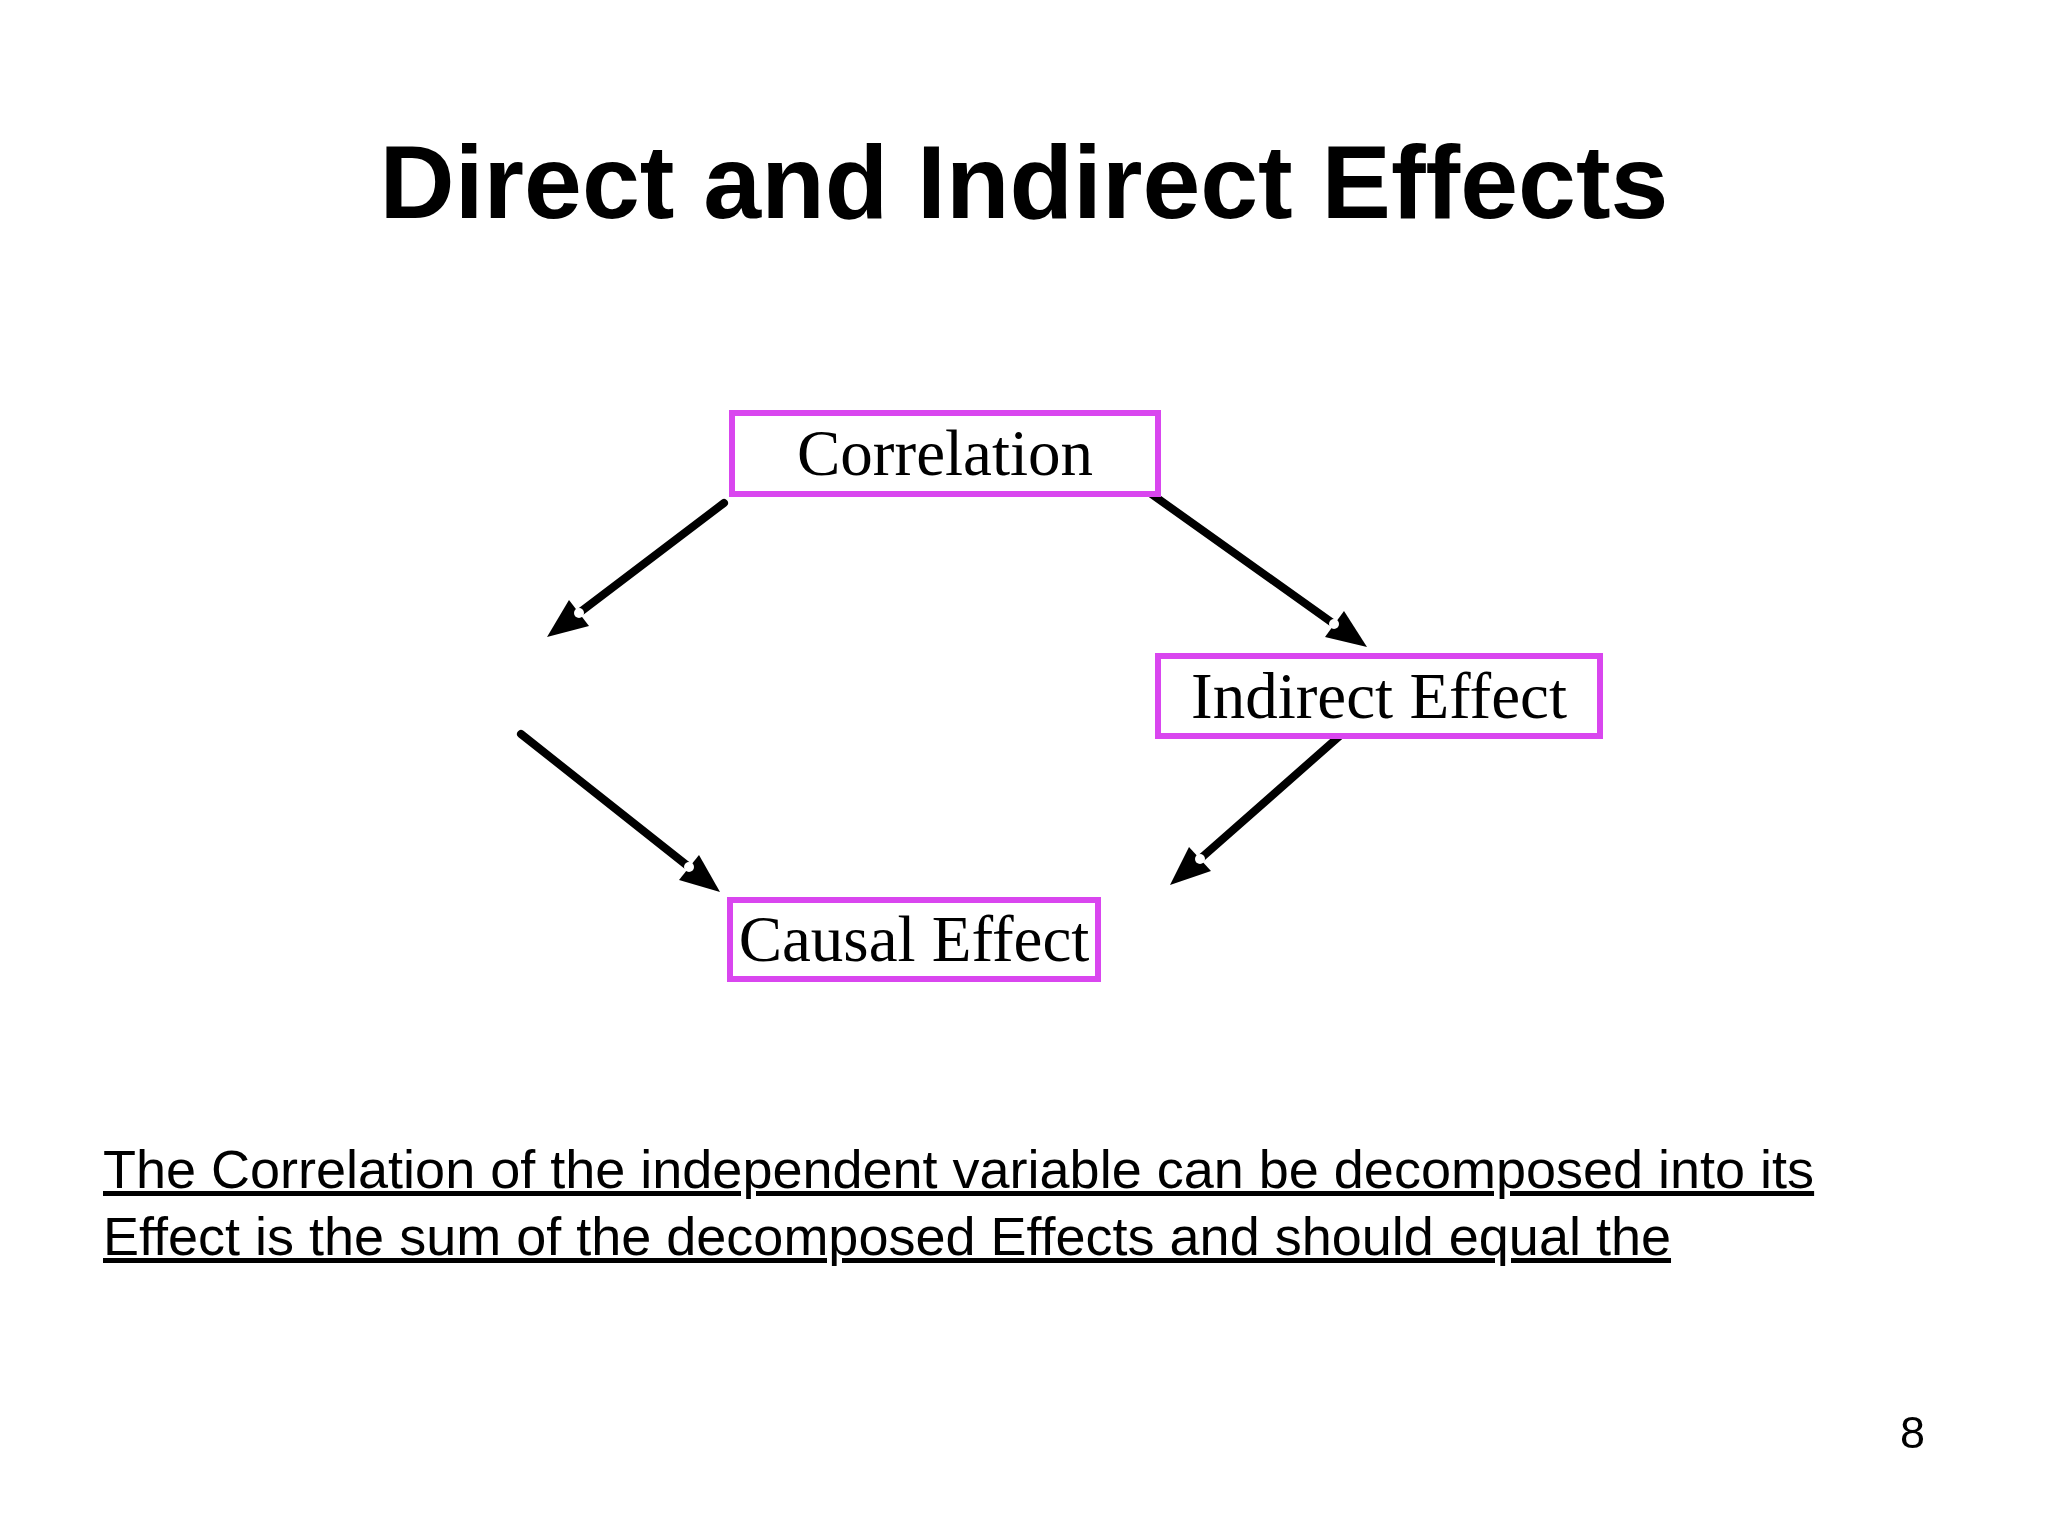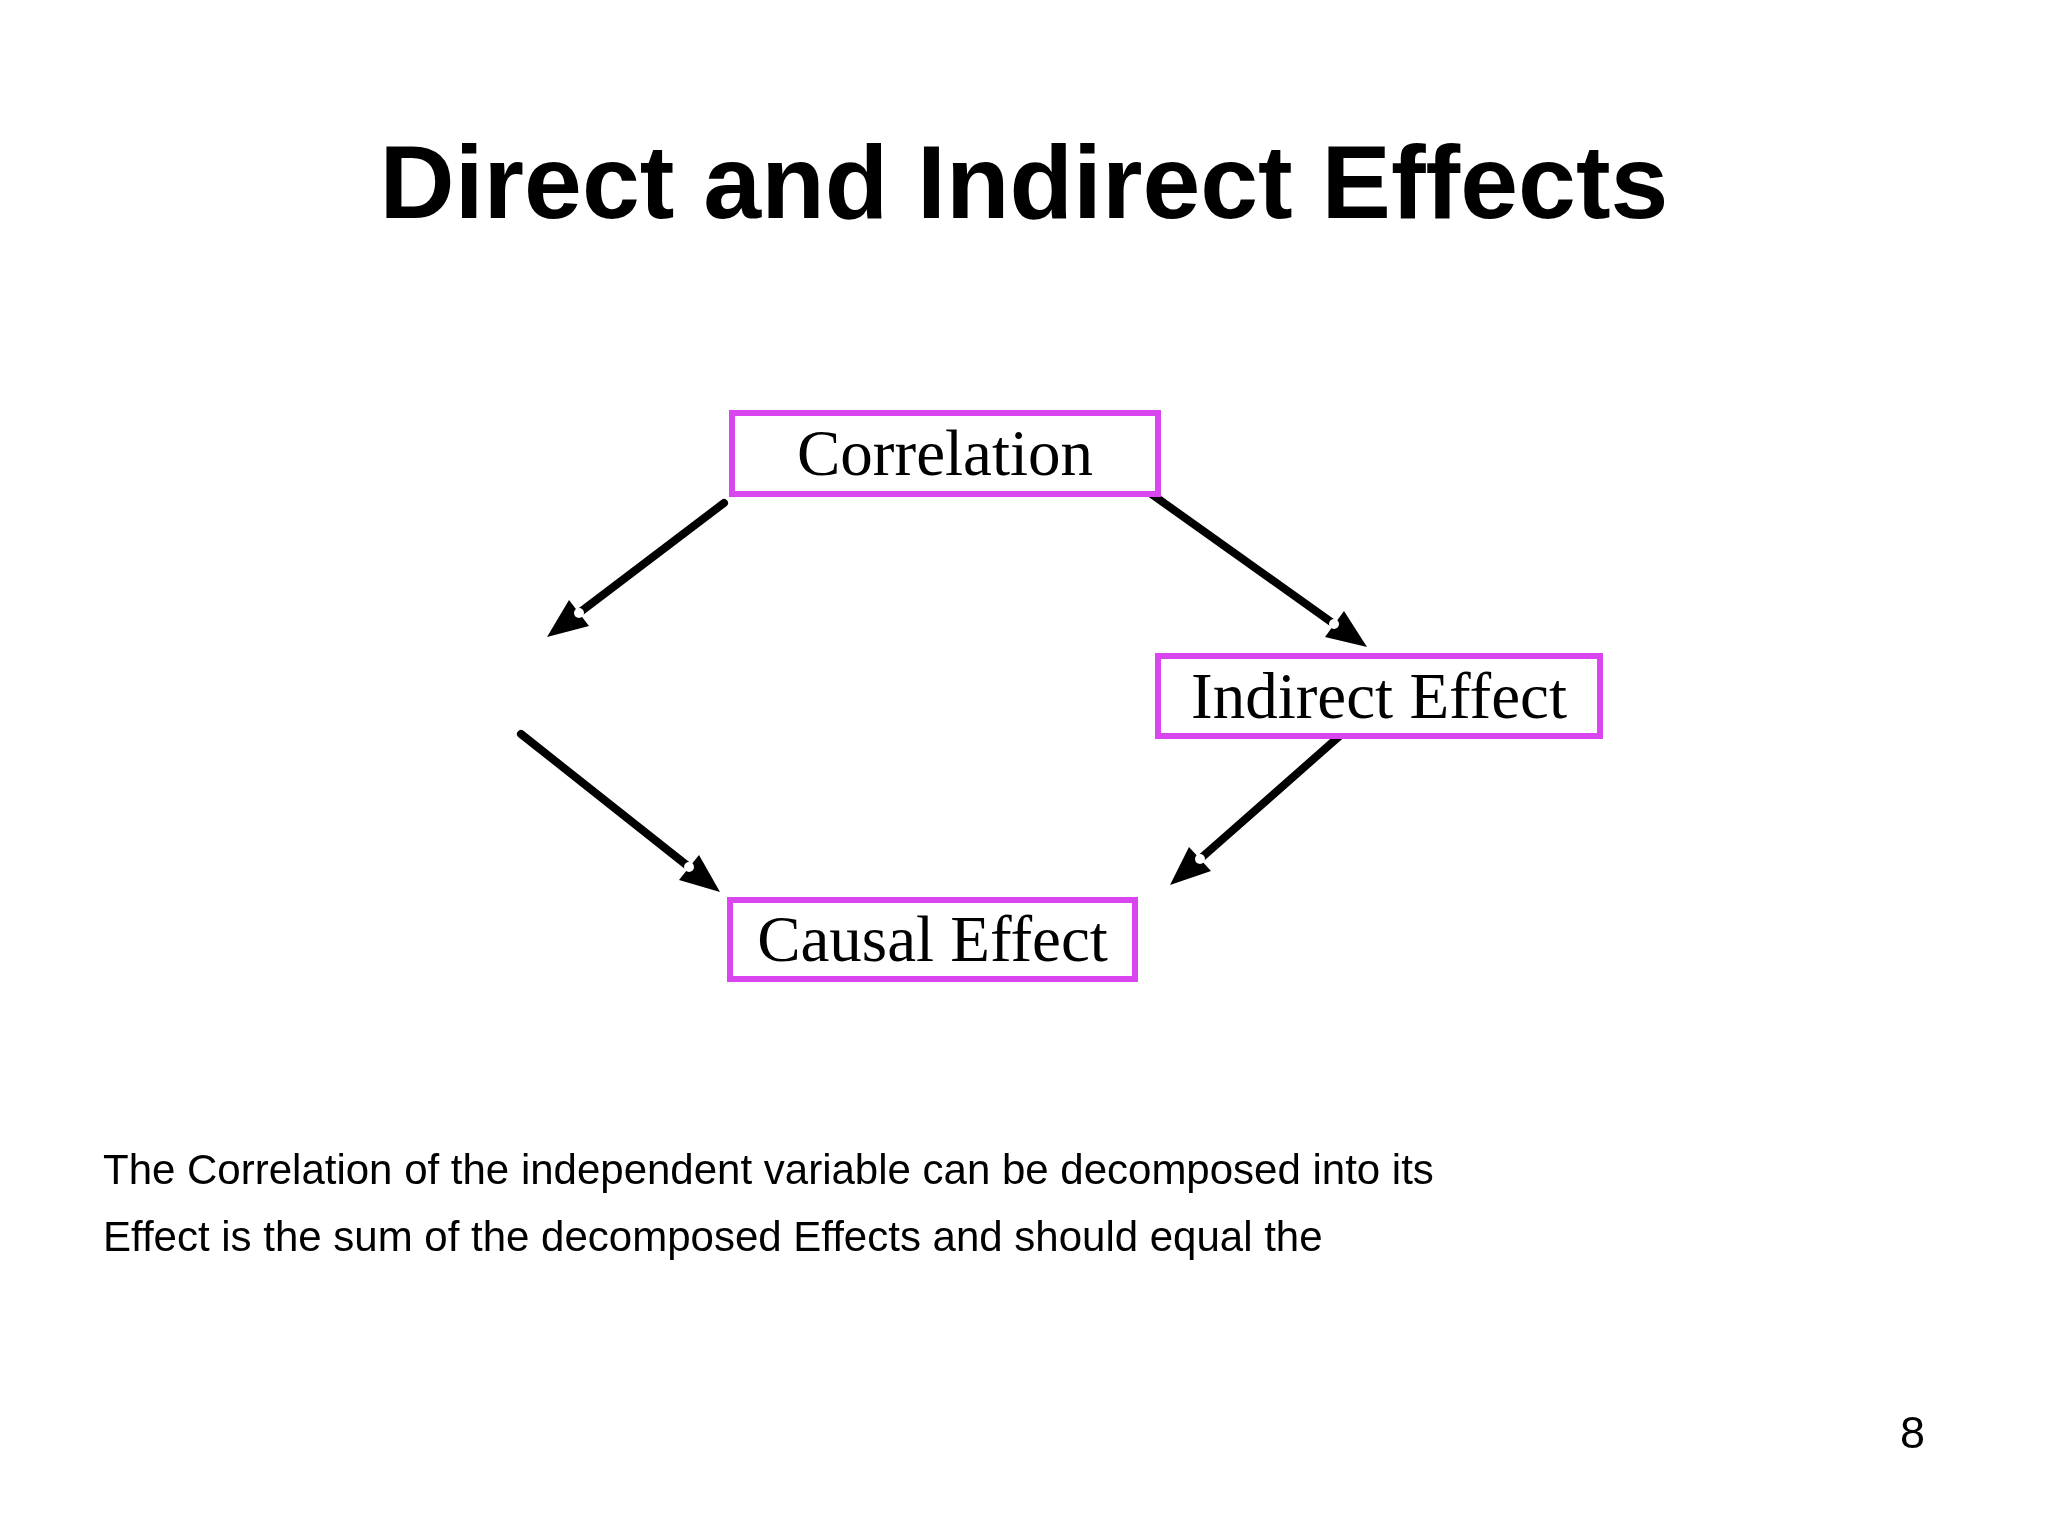--- a/index.html
+++ b/index.html
@@ -38,43 +38,44 @@
     align-items: center;
     justify-content: center;
     font-family: "Liberation Serif", serif;
     font-size: 65px;
     line-height: 1;
     white-space: nowrap;
   }
   .node-correlation { left: 729px; top: 410px; width: 432px; height: 87px; }
   .node-direct      { left: 325px; top: 653px; width: 413px; height: 86px; }
   .node-indirect    { left: 1155px; top: 653px; width: 448px; height: 86px; }
-  .node-causal      { left: 727px; top: 897px; width: 411px; height: 85px; }
+  .node-causal      { left: 727px; top: 897px; width: 374px; height: 85px; }
   .arrows {
     position: absolute;
     left: 0;
     top: 0;
     width: 2048px;
     height: 1536px;
     pointer-events: none;
   }
   .arrows line {
     stroke: #000000;
     stroke-width: 8;
     stroke-linecap: round;
   }
   .arrows polygon { fill: #000000; stroke: none; }
   .arrows .notch  { fill: #ffffff; stroke: none; }
   .body-text {
     position: absolute;
     left: 103px;
     top: 1136px;
     width: 1870px;
-    font-size: 42px;
+    font-size: 54px;
     line-height: 67px;
+    text-decoration: underline;
   }
   .body-text .line { white-space: pre; }
   .page-number {
     position: absolute;
     left: 1900px;
     top: 1410px;
     font-size: 45px;
     line-height: 1;
   }
 </style>

